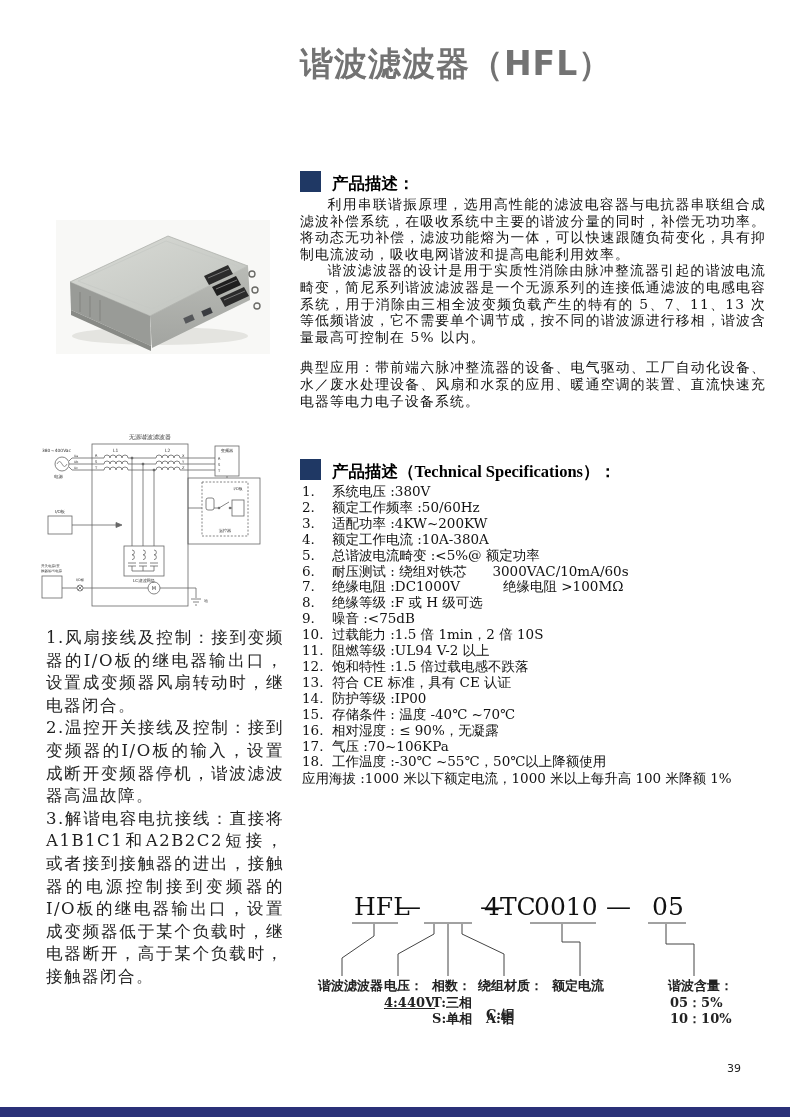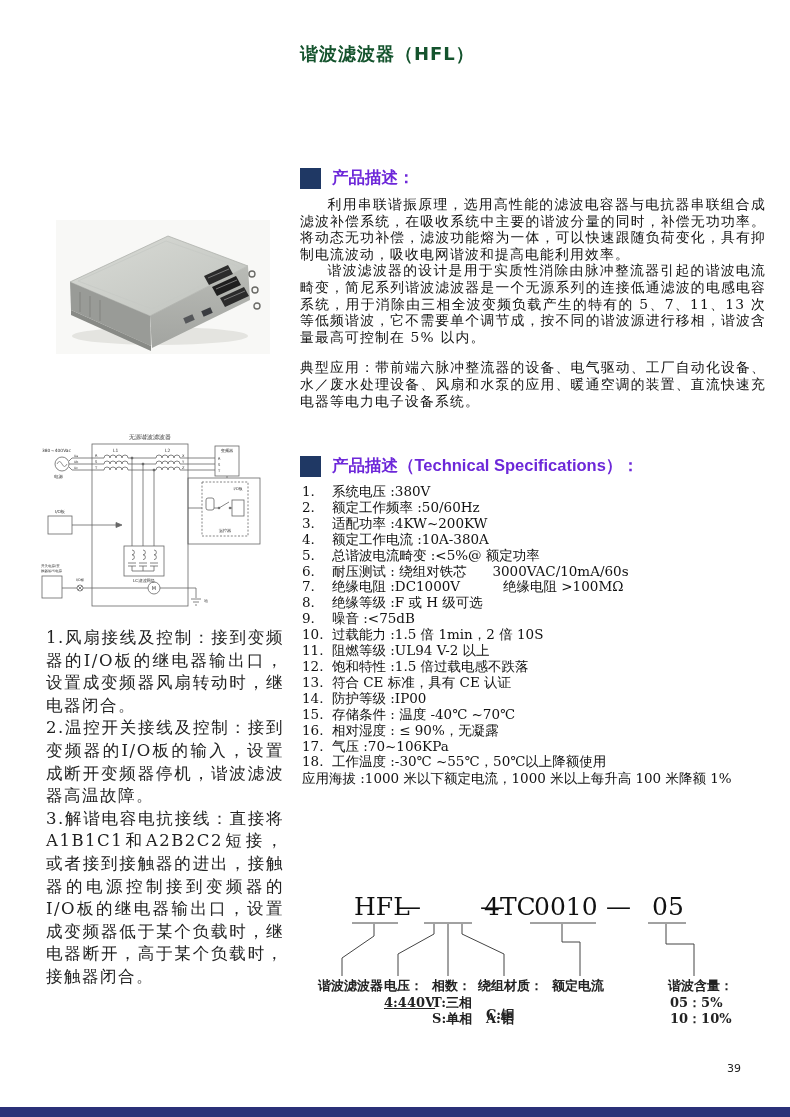--- a/index.html
+++ b/index.html
@@ -1,23 +1,23 @@
 <!DOCTYPE html>
 <html><head>
 <meta charset="utf-8">
 <style>
   html,body{margin:0;padding:0;background:#ffffff;}
   .page{position:relative;width:790px;height:1117px;background:#ffffff;overflow:hidden;
         font-family:"DejaVu Serif","Liberation Serif",serif;color:#111;}
   .title{position:absolute;left:300px;top:42px;font-family:"DejaVu Sans","Liberation Sans",sans-serif;
-         font-weight:bold;font-size:18px;color:#14532d;letter-spacing:1px;white-space:nowrap;}
+         font-weight:bold;font-size:33px;color:#737373;letter-spacing:1px;white-space:nowrap;}
   .sec-header{position:absolute;display:flex;align-items:center;gap:11px;}
   .sec-sq{width:21px;height:21px;background:#1f3864;flex:none;}
-  .sec-title{font-family:Liberation Sans, sans-serif;font-weight:bold;font-size:16.5px;
-             color:#6d28d9;white-space:nowrap;}
+  .sec-title{font-family:Liberation Serif, serif;font-weight:bold;font-size:16.5px;
+             color:#000000;white-space:nowrap;margin-top:6px;}
   .desc{position:absolute;left:300px;top:196px;width:466px;font-size:13.8px;line-height:16.6px;
         text-align:justify;letter-spacing:1.2px;}
   .desc p{margin:0;text-indent:2em;}
   .desc p.apps{margin-top:14px;text-indent:0;}
   .specs{position:absolute;left:302px;top:484px;width:486px;font-size:13.5px;}
   .spec-row{display:flex;line-height:15.9px;}
   .spec-num{width:30px;flex:none;}
   .spec-text{white-space:pre-wrap;}
   .altitude{line-height:15.9px;margin-top:1px;white-space:pre-wrap;}
   .notes{position:absolute;left:46px;top:627px;width:238px;font-size:16.5px;line-height:22.6px;

